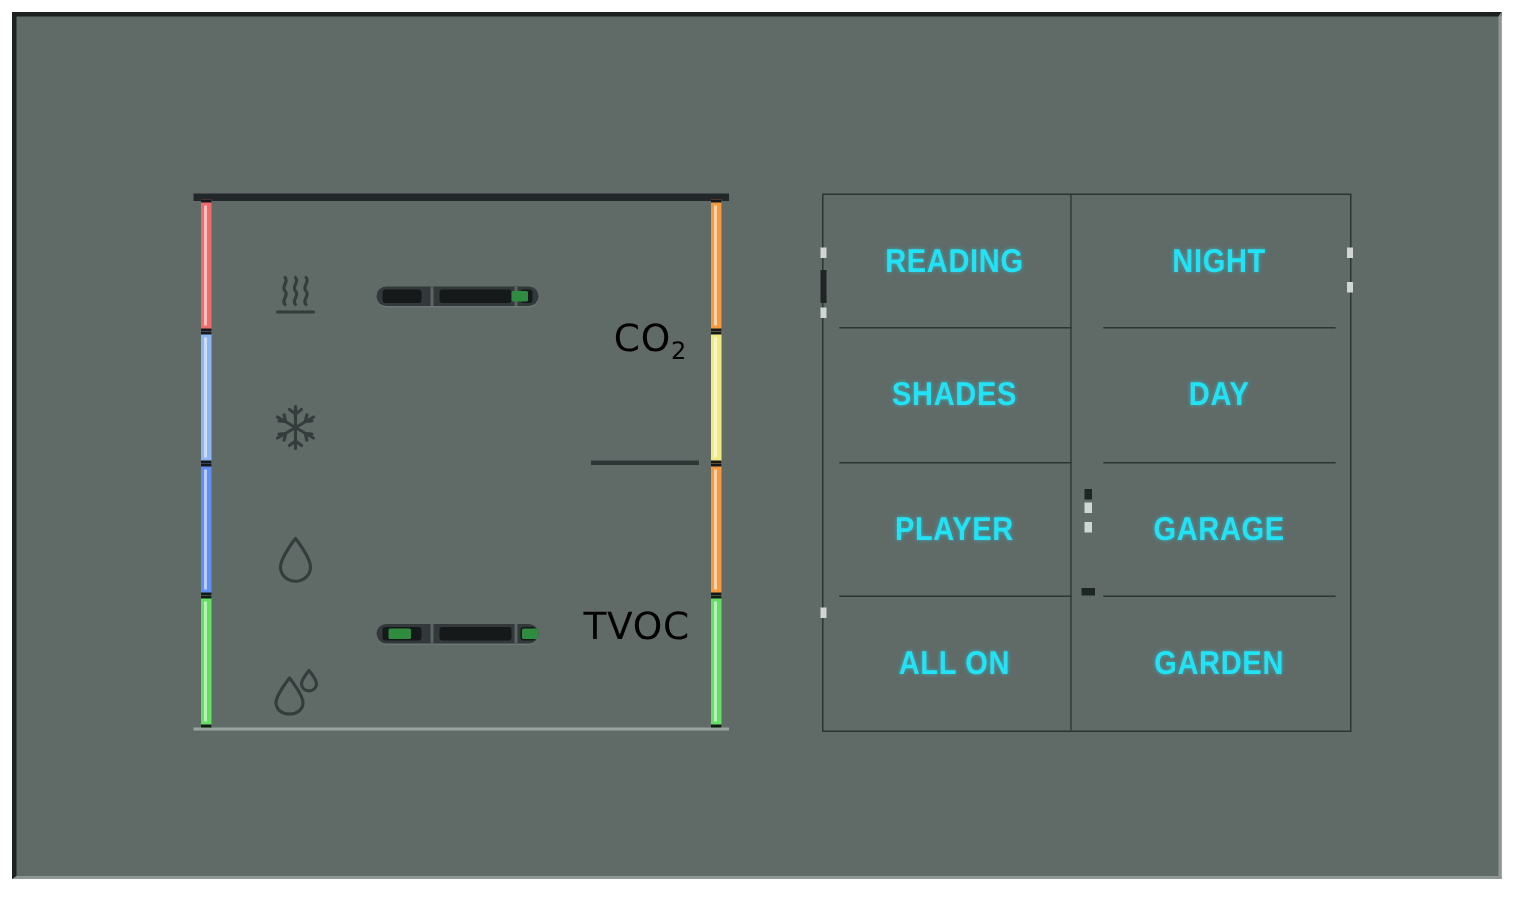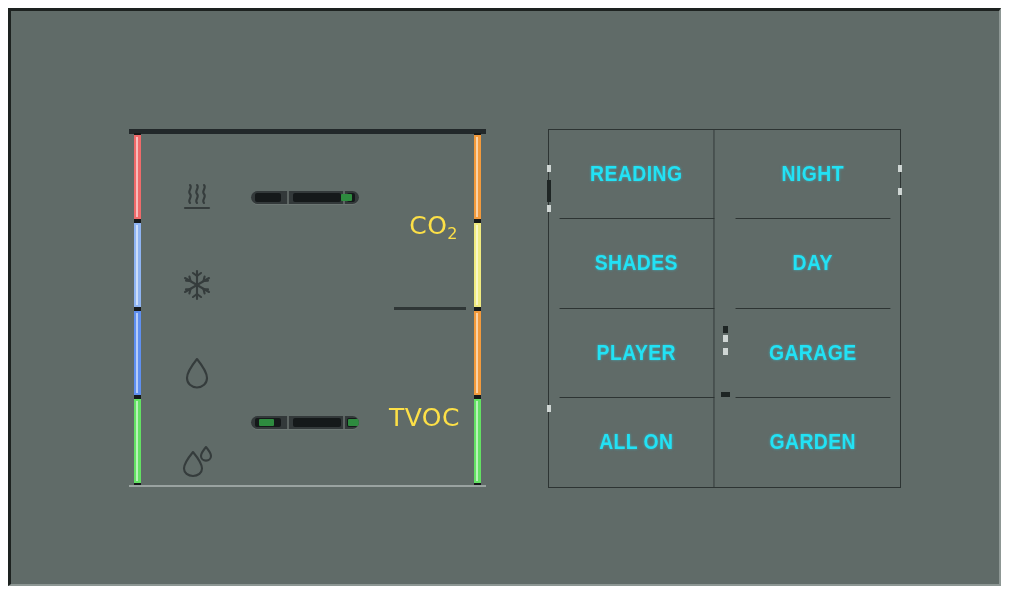--- a/index.html
+++ b/index.html
@@ -136,21 +136,21 @@
     position: absolute;
     top: 3px;
     height: 7px;
     background: #2e8b3f;
     border-radius: 1px;
   }
 
   
   .co2-label, .tvoc-label {
     position: absolute;
-    color: #fde047;
+    color: #000000;
     font-family: "DejaVu Sans", sans-serif;
     font-size: 25px;
     font-weight: 400;
     letter-spacing: 0.5px;
     white-space: nowrap;
   }
   .co2-label sub {
     font-size: 16px;
     vertical-align: baseline;
     position: relative;

